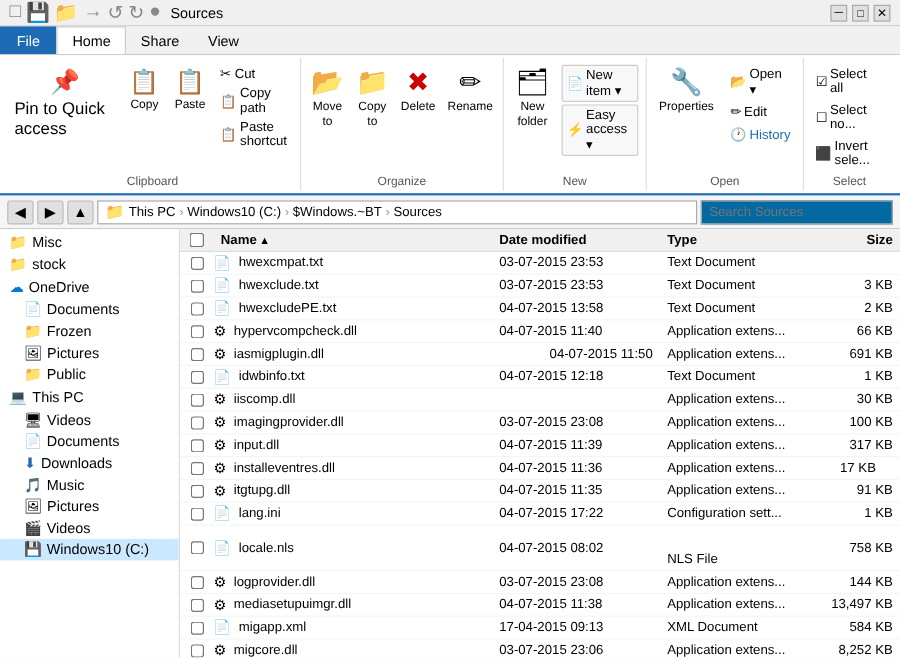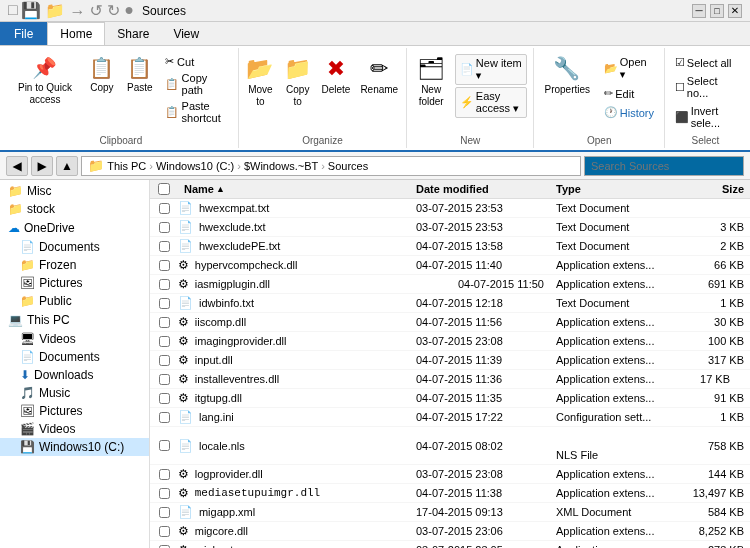--- a/index.html
+++ b/index.html
@@ -38,21 +38,21 @@
   <div style="padding:4px 12px; font-size:12px; cursor:pointer; display:flex; align-items:center;">View</div>
 </div>
 
 <div style="background:white; border-bottom:2px solid #1e6bb5; display:flex; align-items:stretch; min-height:70px; padding:2px 4px;">
 
   <div style="display:flex; align-items:flex-end; padding:2px 4px; border-right:1px solid #e0e0e0; flex-direction:column;">
     <div style="display:flex; align-items:flex-start; gap:2px; flex:1;">
 
       <div style="display:flex; flex-direction:column; align-items:center; padding:4px 4px; cursor:pointer; min-width:46px;">
         <div style="width:28px; height:28px; display:flex; align-items:center; justify-content:center; font-size:20px;">📌</div>
-        <span style="font-size:10px; text-align:center; line-height:1.2;">Pin to Quick
+        <span style="font-size:14px; text-align:left; line-height:1.2;">Pin to Quick
 access</span>
       </div>
 
       <div style="display:flex; flex-direction:column; align-items:center; padding:4px 4px; cursor:pointer; min-width:36px;">
         <div style="width:28px; height:28px; display:flex; align-items:center; justify-content:center; font-size:20px;">📋</div>
         <span style="font-size:10px; text-align:center;">Copy</span>
       </div>
 
       <div style="display:flex; flex-direction:column; align-items:center; padding:4px 4px; cursor:pointer; min-width:36px;">
         <div style="width:28px; height:28px; display:flex; align-items:center; justify-content:center; font-size:20px;">📋</div>
@@ -326,21 +326,20 @@
         <div style="width:130px; padding:2px 6px;">Text Document</div>
         <div style="width:70px; padding:2px 6px; text-align:right;">1 KB</div>
       </div>
 
       <div style="display:flex; align-items:center; font-size:11px; padding:1px 0; cursor:pointer; border-bottom:1px solid #f5f5f5;">
         <div style="width:28px; display:flex; justify-content:center;">
             <input type="checkbox" style="width: 11px; height: 11px;">
           </div>
         <span style="font-size:12px; margin-right:3px;">⚙</span>
         <div style="flex:2; min-width:170px; padding:2px 3px;">iiscomp.dll</div>
-        <div style="width:140px; padding:2px 6px;">04-07-2015 11:56</div>
         <div style="width:130px; padding:2px 6px;">Application extens...</div>
         <div style="width:70px; padding:2px 6px; text-align:right;">30 KB</div>
       </div>
 
       <div style="display:flex; align-items:center; font-size:11px; padding:1px 0; cursor:pointer; border-bottom:1px solid #f5f5f5;">
         <div style="width:28px; display:flex; justify-content:center;">
             <input type="checkbox" style="width: 11px; height: 11px;">
           </div>
         <span style="font-size:12px; margin-right:3px;">⚙</span>
         <div style="flex:2; min-width:170px; padding:2px 3px;">imagingprovider.dll</div>
@@ -413,21 +412,21 @@
         <div style="width:140px; padding:2px 6px;">03-07-2015 23:08</div>
         <div style="width:130px; padding:2px 6px;">Application extens...</div>
         <div style="width:70px; padding:2px 6px; text-align:right;">144 KB</div>
       </div>
 
       <div style="display:flex; align-items:center; font-size:11px; padding:1px 0; cursor:pointer; border-bottom:1px solid #f5f5f5;">
         <div style="width:28px; display:flex; justify-content:center;">
             <input type="checkbox" style="width: 11px; height: 11px;">
           </div>
         <span style="font-size:12px; margin-right:3px;">⚙</span>
-        <div style="flex:2; min-width:170px; padding:2px 3px;font-family:Liberation Mono, monospace;">mediasetupuimgr.dll</div>
+        <div style="flex:2; min-width:170px; padding:2px 3px;">mediasetupuimgr.dll</div>
         <div style="width:140px; padding:2px 6px;">04-07-2015 11:38</div>
         <div style="width:130px; padding:2px 6px;">Application extens...</div>
         <div style="width:70px; padding:2px 6px; text-align:right;">13,497 KB</div>
       </div>
 
       <div style="display:flex; align-items:center; font-size:11px; padding:1px 0; cursor:pointer; border-bottom:1px solid #f5f5f5;">
         <div style="width:28px; display:flex; justify-content:center;">
             <input type="checkbox" style="width: 11px; height: 11px;">
           </div>
         <span style="font-size:12px; margin-right:3px;">📄</span>

